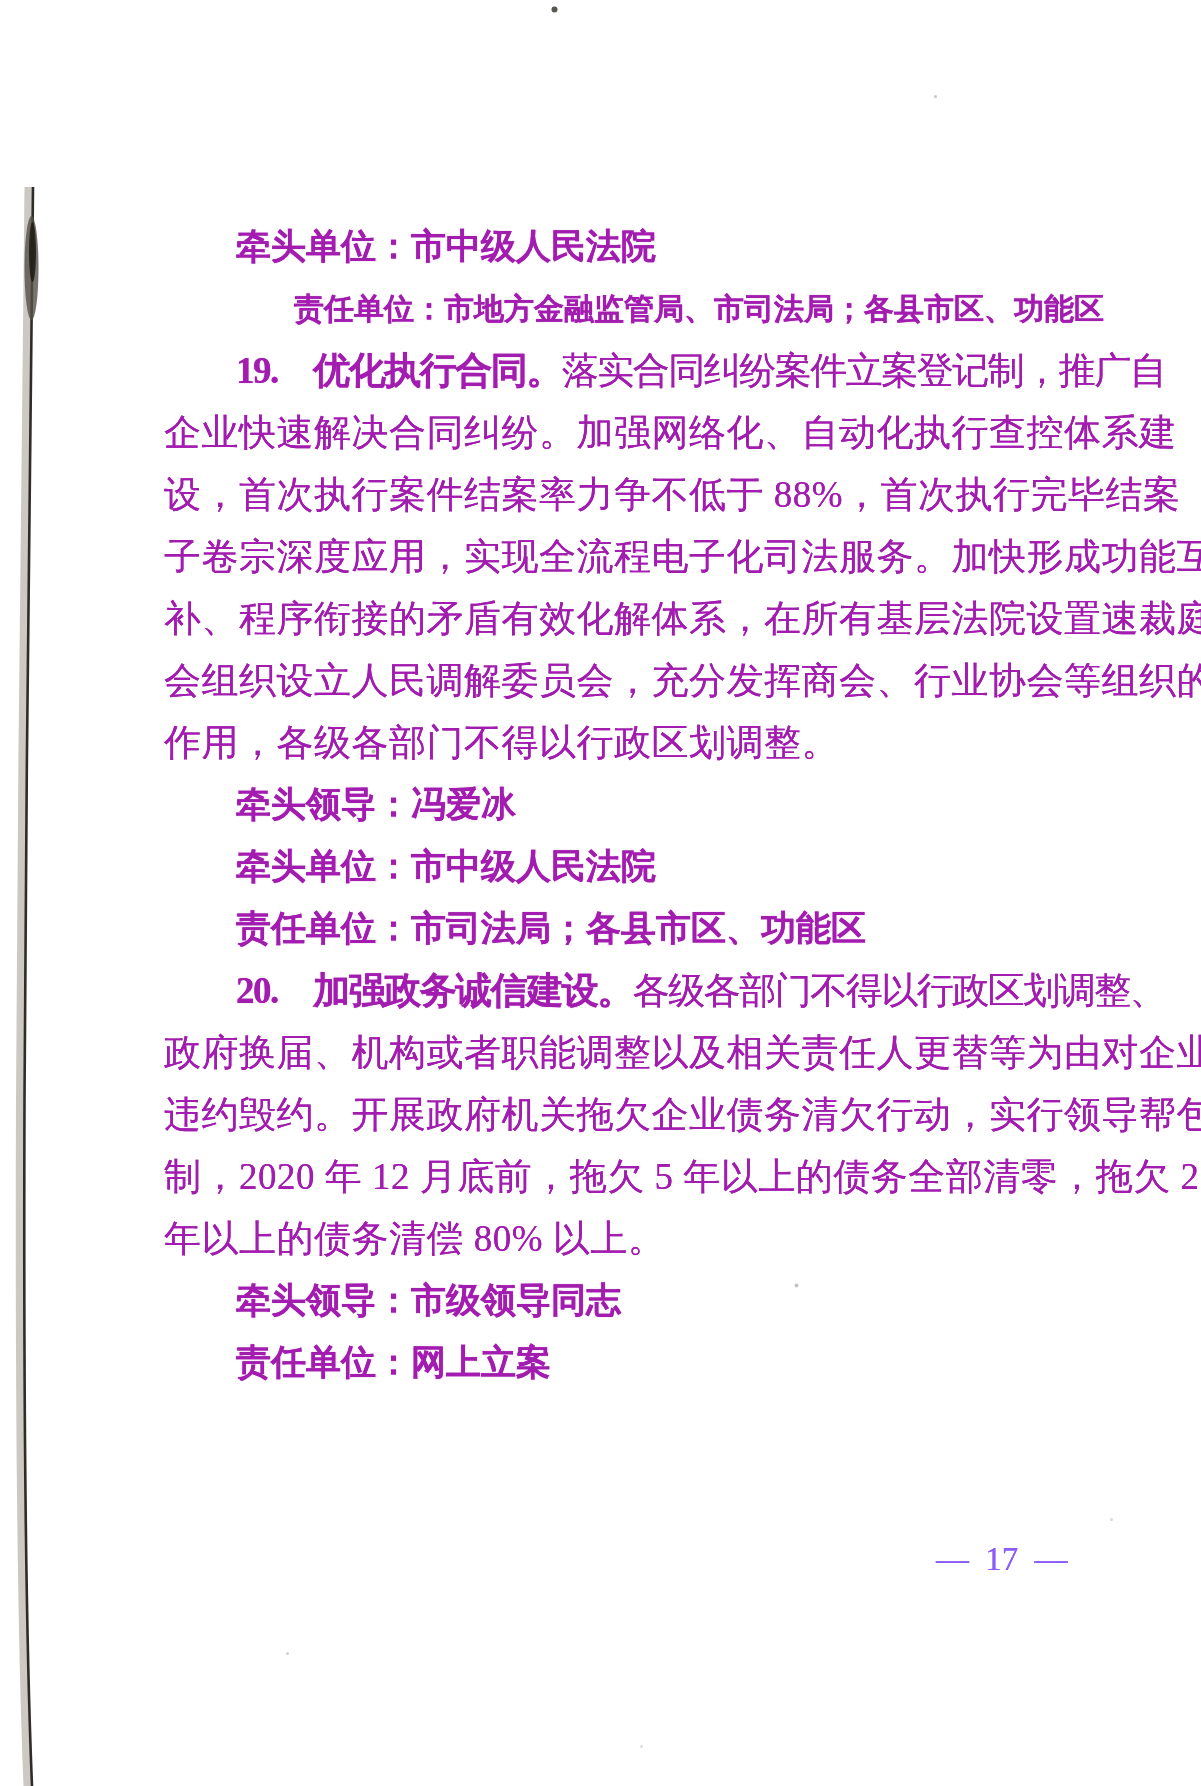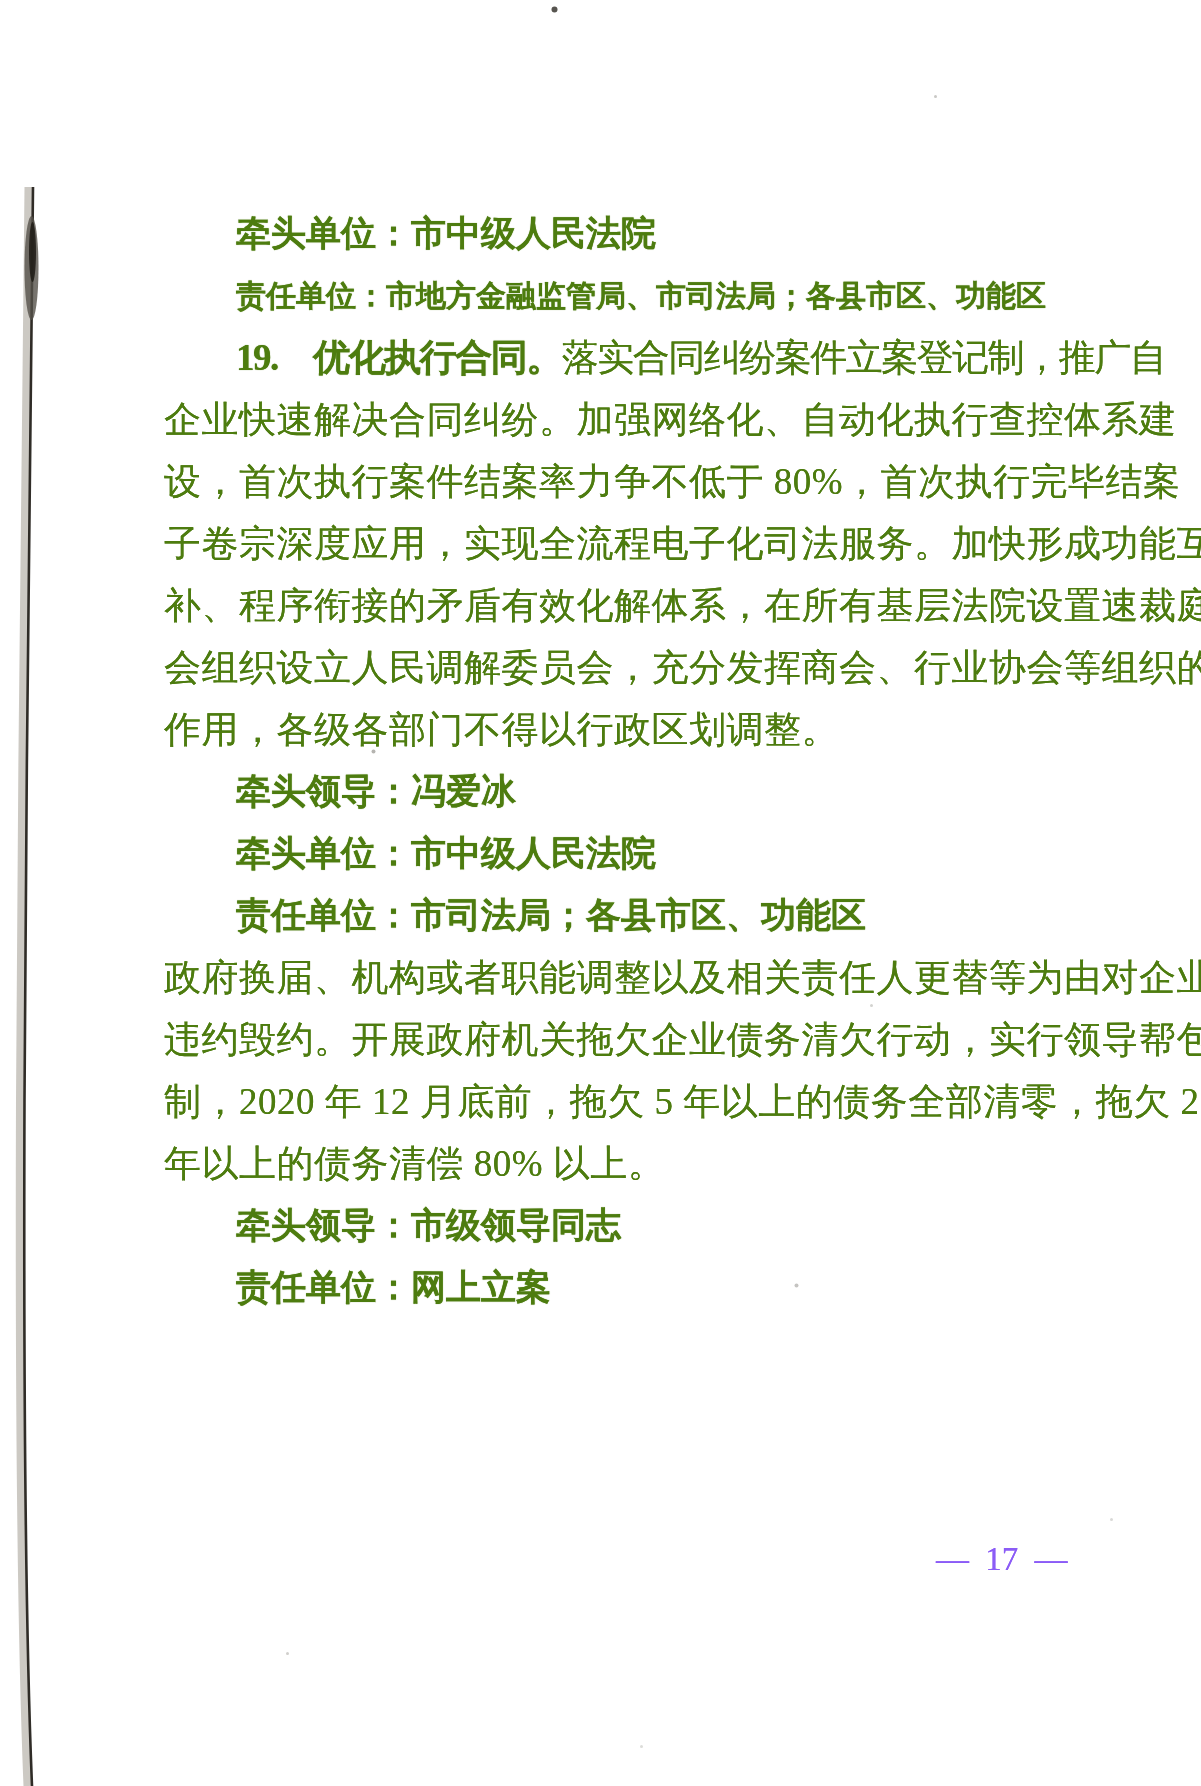--- a/index.html
+++ b/index.html
@@ -4,29 +4,29 @@
 <style>
   html,body{margin:0;padding:0;}
   body{
     width:1201px;height:1786px;background:#f7f7f5;position:relative;overflow:hidden;
     font-family:"Liberation Serif","DejaVu Serif",serif;
   }
   .paper{
     position:absolute;left:0;top:0;width:1201px;height:1786px;background:#ffffff;
   }
   .textblock{
-    position:absolute;left:164px;top:203px;width:940px;color:#4d7c0f;
+    position:absolute;left:164px;top:216px;width:940px;color:#a21caf;
   }
   .line{
     height:62px;line-height:62px;font-size:37px;letter-spacing:0.5px;
     white-space:nowrap;text-shadow:0 0 0.5px currentColor;
   }
   .line.first{padding-left:72px;letter-spacing:-1.5px;}
   .line.label{padding-left:72px;font-size:35px;letter-spacing:0;}
-  .line.compact{font-size:30px;letter-spacing:0;}
+  .line.compact{font-size:30px;letter-spacing:0;text-align:right;}
   .seg.bold{font-weight:700;text-shadow:0 0 0.8px currentColor;}
   .pagenum{
     position:absolute;left:936px;top:1538px;width:200px;height:42px;line-height:42px;
     font-size:33px;color:#8b5cf6;word-spacing:8px;text-shadow:0 0 0.5px currentColor;
   }
   .artifact-svg{position:absolute;left:0;top:0;pointer-events:none;}
   .specks{
     position:absolute;left:0;top:0;width:3px;height:3px;border-radius:50%;background:transparent;
     box-shadow:
       553px 8px 0 1.5px rgba(45,42,36,.8),
@@ -51,28 +51,29 @@
     <ellipse cx="32.5" cy="252" rx="3.5" ry="30" fill="#211e18" opacity="0.9"></ellipse>
   </svg>
 
   <div class="specks"></div>
 
   <div class="textblock">
       <div class="line label"><span class="seg bold">牵头单位：市中级人民法院</span></div>
       <div class="line label compact"><span class="seg bold">责任单位：市地方金融监管局、市司法局；各县市区、功能区</span></div>
       <div class="line first"><span class="seg bold">19.　</span><span class="seg bold">优化执行合同。</span><span class="seg">落实合同纠纷案件立案登记制，推广自</span></div>
       <div class="line"><span class="seg">企业快速解决合同纠纷。加强网络化、自动化执行查控体系建</span></div>
-      <div class="line"><span class="seg">设，首次执行案件结案率力争不低于 80%，首次执行完毕结案</span></div>
+      <div class="line"><span class="seg">设，首次执行案件结案率力争不低于 88%，首次执行完毕结案</span></div>
       <div class="line"><span class="seg">子卷宗深度应用，实现全流程电子化司法服务。加快形成功能互</span></div>
       <div class="line"><span class="seg">补、程序衔接的矛盾有效化解体系，在所有基层法院设置速裁庭</span></div>
       <div class="line"><span class="seg">会组织设立人民调解委员会，充分发挥商会、行业协会等组织的</span></div>
       <div class="line"><span class="seg">作用，各级各部门不得以行政区划调整。</span></div>
       <div class="line label"><span class="seg bold">牵头领导：冯爱冰</span></div>
       <div class="line label"><span class="seg bold">牵头单位：市中级人民法院</span></div>
       <div class="line label"><span class="seg bold">责任单位：市司法局；各县市区、功能区</span></div>
+      <div class="line first"><span class="seg bold">20.　</span><span class="seg bold">加强政务诚信建设。</span><span class="seg">各级各部门不得以行政区划调整、</span></div>
       <div class="line"><span class="seg">政府换届、机构或者职能调整以及相关责任人更替等为由对企业</span></div>
       <div class="line"><span class="seg">违约毁约。开展政府机关拖欠企业债务清欠行动，实行领导帮包</span></div>
       <div class="line"><span class="seg">制，2020 年 12 月底前，拖欠 5 年以上的债务全部清零，拖欠 2</span></div>
       <div class="line"><span class="seg">年以上的债务清偿 80% 以上。</span></div>
       <div class="line label"><span class="seg bold">牵头领导：市级领导同志</span></div>
       <div class="line label"><span class="seg bold">责任单位：网上立案</span></div>
     </div>
 
   <div class="pagenum">— 17 —</div>
 

